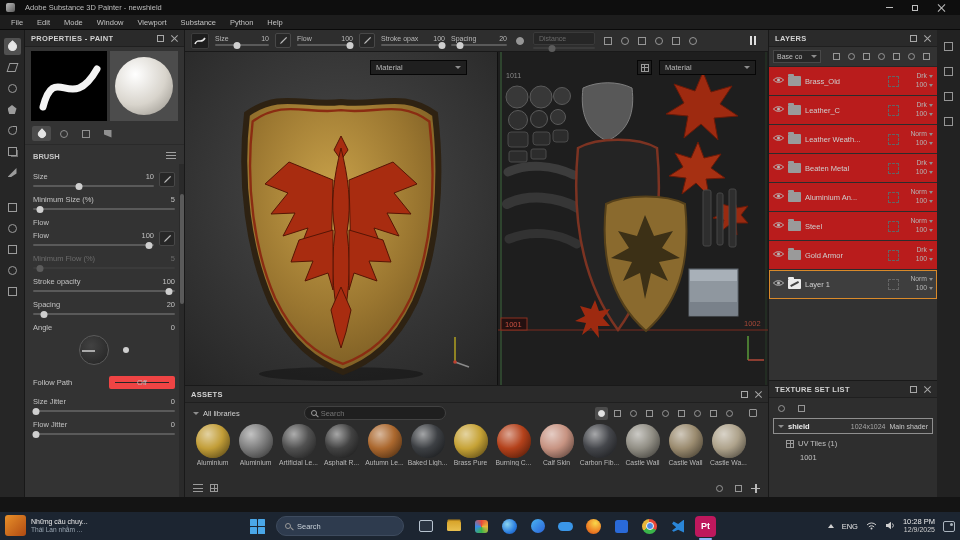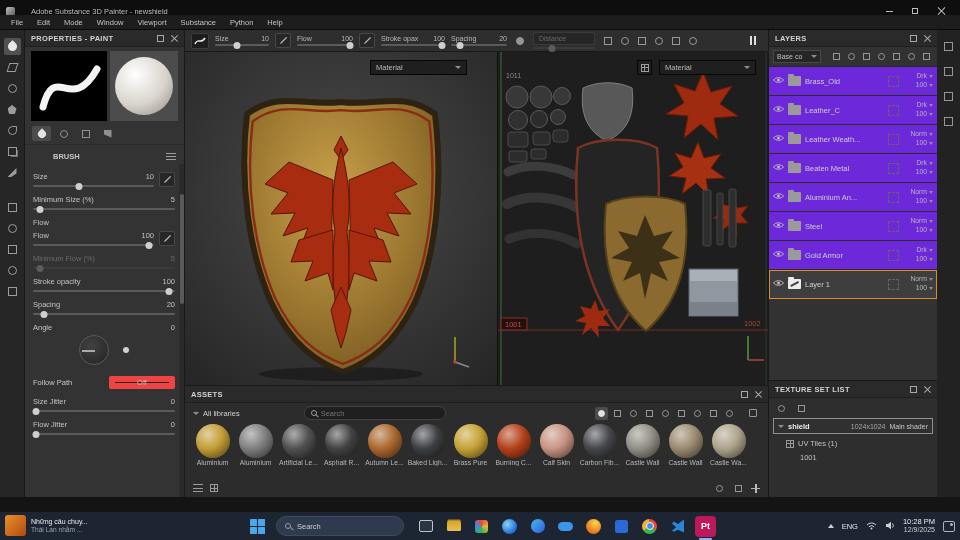--- a/index.html
+++ b/index.html
@@ -1,20 +1,20 @@
 <!DOCTYPE html>
 <html><head>
 <meta charset="utf-8">
 <style>
 *{margin:0;padding:0;box-sizing:border-box;font-family:"Liberation Sans",sans-serif;}
 html,body{width:960px;height:540px;background:#141414;overflow:hidden;}
 .app{position:relative;width:960px;height:540px;font-size:8px;color:#c6c6c6;}
 i{font-style:normal;}
 
-#titlebar{position:absolute;left:0;top:0;width:960px;height:15px;background:#0e0e0e;display:flex;align-items:center;gap:16px;padding:11px 6px;}
+#titlebar{position:absolute;left:0;top:0;width:960px;height:15px;background:#0e0e0e;display:flex;align-items:center;gap:10px;padding:4px 6px;}
 .app-logo{width:9px;height:9px;background:linear-gradient(135deg,#bcbcbc,#5a5a5a);border-radius:2px;}
 .tb-title{font-size:7.5px;color:#bdbdbd;}
 .win-btns{margin-left:auto;display:flex;}
 .win-btn{width:26px;height:15px;display:flex;align-items:center;justify-content:center;}
 .ic-min{width:7px;height:1px;background:#bdbdbd;}
 .ic-max{width:6px;height:6px;border:1px solid #bdbdbd;}
 .ic-close{position:relative;width:8px;height:8px;}
 .ic-close::before,.ic-close::after{content:"";position:absolute;left:3.5px;top:-1px;width:1px;height:10px;background:#bdbdbd;}
 .ic-close::before{transform:rotate(45deg);}.ic-close::after{transform:rotate(-45deg);}
 
@@ -68,21 +68,21 @@
 .stroke-prev{width:76px;height:70px;background:#000;}
 .sphere-prev{width:68px;height:70px;background:#4c4c4c;display:flex;align-items:center;justify-content:center;}
 .sphere{width:58px;height:58px;border-radius:50%;background:radial-gradient(circle at 35% 30%,#ffffff,#d8d4cc 55%,#8e8a82 100%);}
 .ptabs{display:flex;gap:3px;padding:3px 7px;border-bottom:1px solid #2a2a2a;}
 .ptab{width:19px;height:15px;display:flex;align-items:center;justify-content:center;border-radius:2px;}
 .ptab i{width:8px;height:8px;border:1px solid #909090;}
 .ptab.active{background:#4c4c4c;}
 .ptab.active i{background:#e4e4e4;border-color:#e4e4e4;border-radius:0 50% 50% 50%;transform:rotate(45deg);}
 .ptab:nth-of-type(2) i{border-radius:50%;}
 .ptab:nth-of-type(4) i{clip-path:polygon(0 0,100% 0,100% 100%,0 60%);background:#909090;border:none;}
-.sect{display:flex;align-items:center;padding:7px 8px 3px;margin-left:20px;}
+.sect{display:flex;align-items:flex-start;padding:7px 8px 3px;}
 .sect .t{font-size:7.5px;font-weight:bold;color:#c6c6c6;}
 .burger{margin-left:auto;width:10px;height:7px;border-top:1px solid #a0a0a0;border-bottom:1px solid #a0a0a0;position:relative;}
 .burger::before{content:"";position:absolute;left:0;top:2px;width:10px;height:1px;background:#a0a0a0;}
 .pbody{position:relative;flex:1;padding:0 9px 0 8px;}
 .prow{display:flex;justify-content:space-between;align-items:center;margin-top:8px;font-size:7.5px;color:#c2c2c2;}
 .prow.dim,.prow.dim span{color:#6c6c6c;}
 .psl{margin-top:4px;}
 .pgroup{display:flex;align-items:flex-end;gap:5px;}
 .pg-main{flex:1;}
 .pen{width:9px;height:9px;}
@@ -101,21 +101,21 @@
 .chev{width:0;height:0;border-left:3px solid transparent;border-right:3px solid transparent;border-top:3.5px solid #8e8e8e;display:inline-block;}
 .grid-btn{position:absolute;width:15px;height:15px;background:#1f1f1f;border:1px solid #060606;display:flex;align-items:center;justify-content:center;}
 .uvgrid{width:8px;height:8px;border:1px solid #9a9a9a;background:linear-gradient(#9a9a9a,#9a9a9a) 50% 0/1px 100% no-repeat,linear-gradient(#9a9a9a,#9a9a9a) 0 50%/100% 1px no-repeat;}
 
 #layers{position:absolute;left:768px;top:30px;width:169px;height:350px;background:#323232;border-left:1px solid #191919;display:flex;flex-direction:column;}
 .ltools{display:flex;align-items:center;gap:2px;padding:3px 4px;border-bottom:1px solid #262626;flex:none;}
 .basecolor-dd{width:48px;height:13px;background:#262626;border:1px solid #484848;display:flex;align-items:center;justify-content:space-between;padding:0 3px;font-size:7px;color:#c0c0c0;flex:none;}
 .ltools .mini{width:13px;height:13px;}
 .ltools .mini i{width:7px;height:7px;}
 .lrows{flex:1;overflow:hidden;}
-.layer-row{height:29px;display:flex;align-items:center;gap:4px;padding:0 4px;border-bottom:1px solid #2c2c2c;background:#6d28d9;}
+.layer-row{height:29px;display:flex;align-items:center;gap:4px;padding:0 4px;border-bottom:1px solid #2c2c2c;background:#b91c1c;}
 .layer-row.selected{outline:1.5px solid #d98a2a;outline-offset:-1.5px;background:#3e3e3e;}
 .lfolder{width:13px;height:10px;background:#9a9a9a;border-radius:1px;position:relative;flex:none;}
 .lfolder::before{content:"";position:absolute;top:-2px;left:0;width:6px;height:2px;background:#9a9a9a;border-radius:1px 1px 0 0;}
 .lfolder.paint{background:#ececec;}
 .lfolder.paint::before{background:#ececec;}
 .lfolder.paint::after{content:"";position:absolute;left:2px;top:4px;width:9px;height:1.5px;background:#444;transform:rotate(-28deg);}
 .lname{font-size:7.5px;color:#cfcfcf;flex:1;overflow:hidden;white-space:nowrap;}
 .ldash{width:11px;height:11px;border:1px dashed #646464;flex:none;}
 .lright{display:flex;flex-direction:column;align-items:flex-end;gap:2.5px;width:30px;flex:none;}
 .lright .line{display:flex;align-items:center;gap:2px;font-size:6.8px;color:#b5b5b5;line-height:1;}

